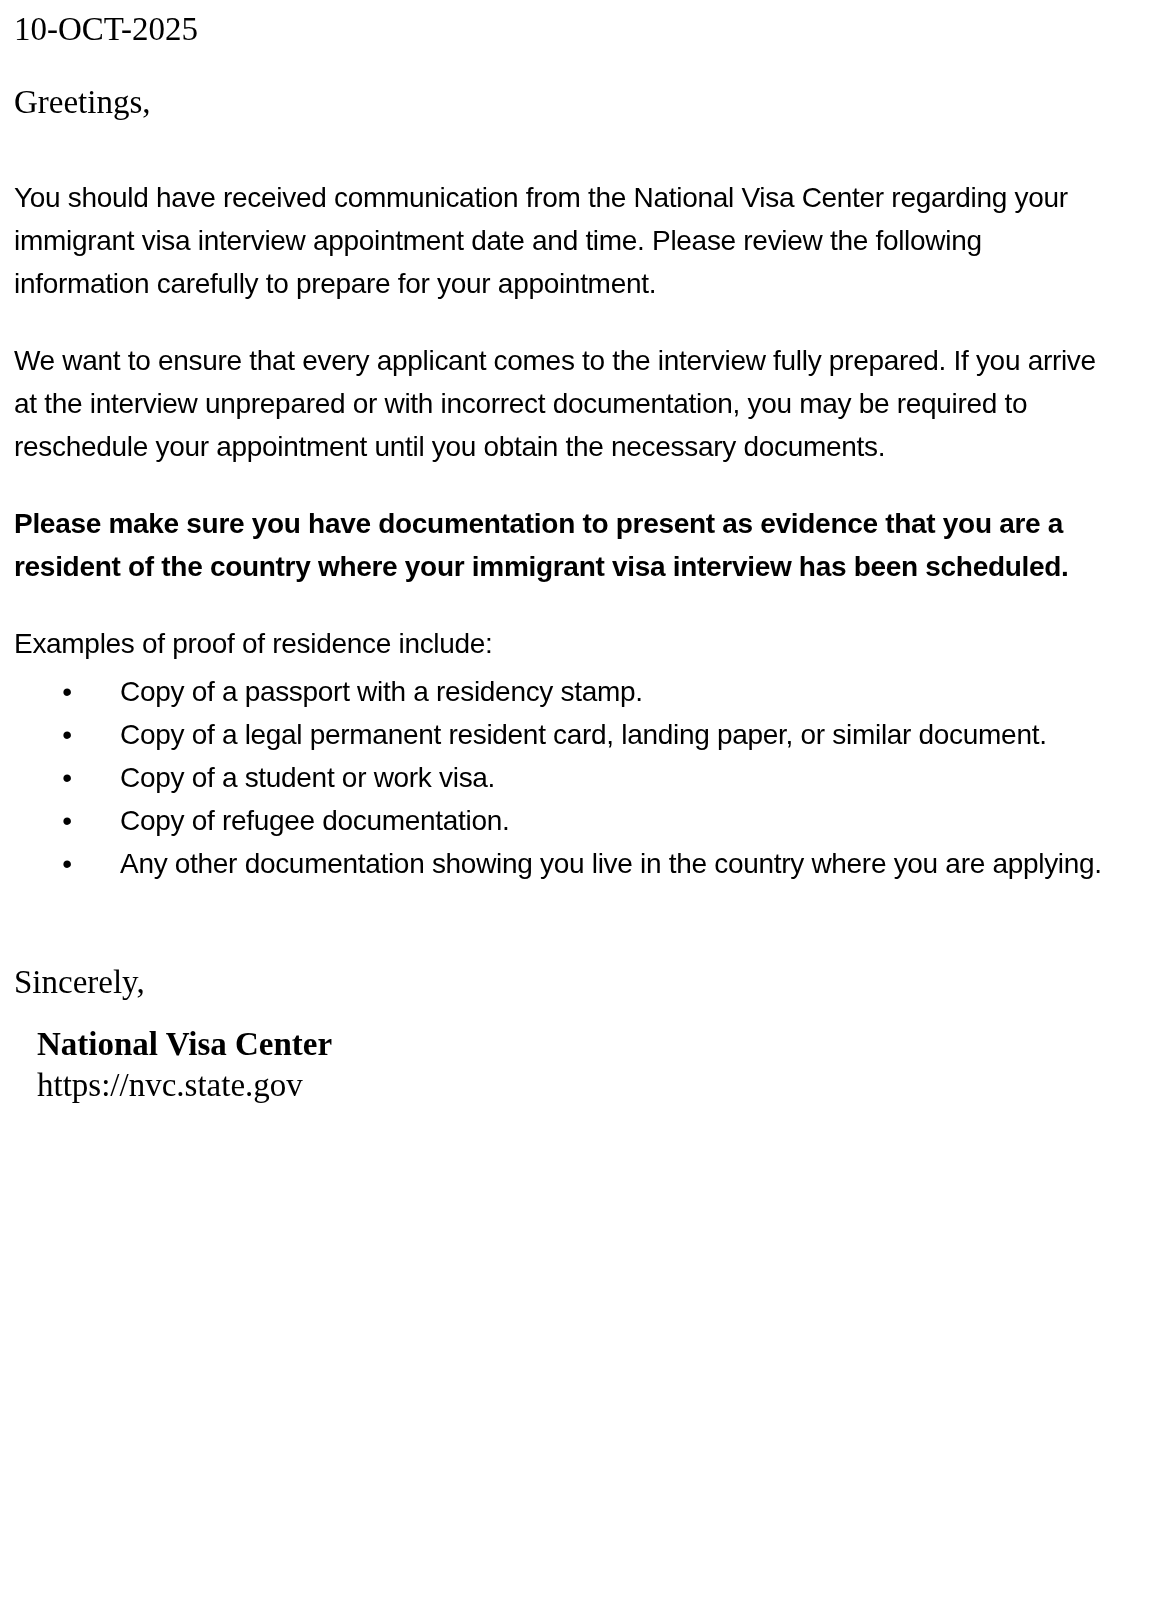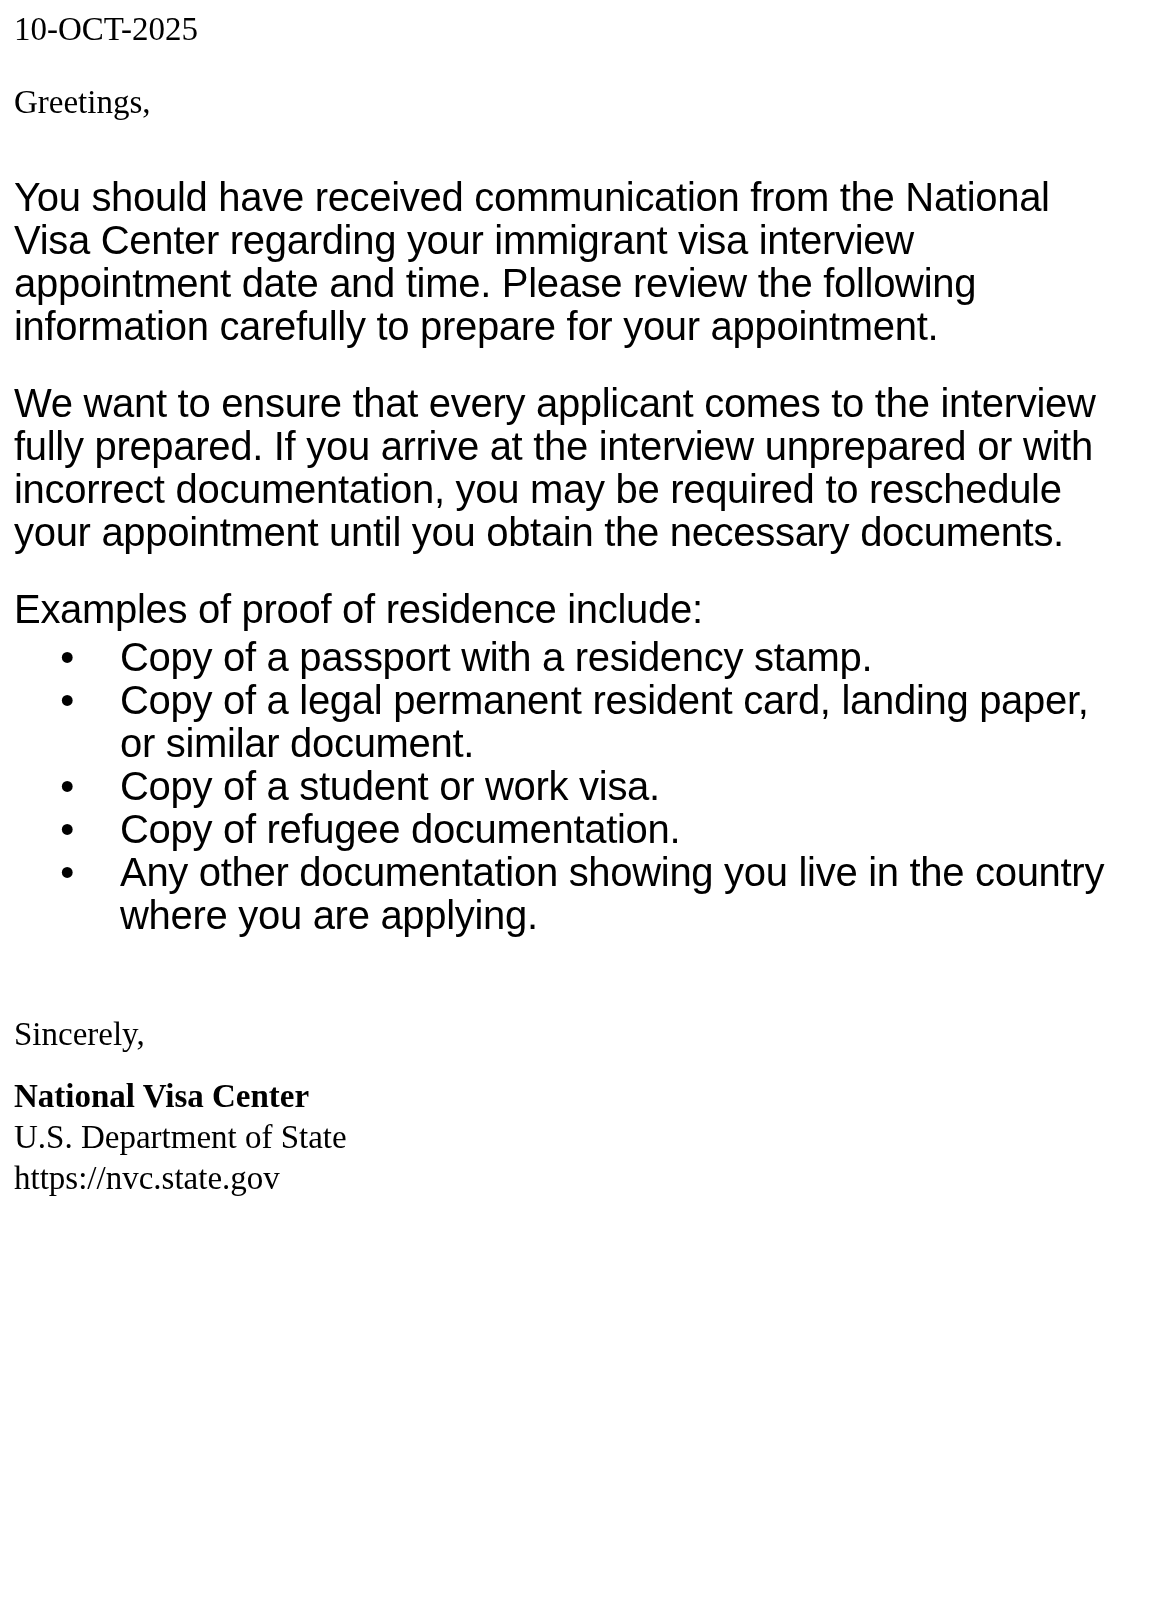--- a/index.html
+++ b/index.html
@@ -17,21 +17,21 @@
     padding: 8px 42px 12px 14px;
     overflow: hidden;
   }
   .serif {
     font-family: "Liberation Serif", "DejaVu Serif", serif;
     font-size: 33px;
     line-height: 43px;
   }
   .sans {
     font-family: "Liberation Sans", "DejaVu Sans", sans-serif;
-    font-size: 40px;
+    font-size: 28px;
     line-height: 43px;
     letter-spacing: -0.3px;
   }
   .date {
     margin: 0 0 30px 0;
   }
   .salutation {
     margin: 0 0 52px 0;
   }
   p.body {
@@ -52,39 +52,41 @@
     left: 38px;
     top: 0;
     width: 30px;
     text-align: center;
   }
   .closing {
     margin: 76px 0 20px 0;
   }
   .signature div {
     line-height: 41px;
+    margin-left: 23px;
   }
   .sig-org {
     font-weight: bold;
   }
 </style>
 </head>
 <body>
 
 <div class="page">
 
   <div class="date serif">10-OCT-2025</div>
 
   <div class="salutation serif">Greetings,</div>
 
   <p class="body sans">You should have received communication from the National Visa Center regarding your immigrant visa interview appointment date and time. Please review the following information carefully to prepare for your appointment.</p>
 
   <p class="body sans">We want to ensure that every applicant comes to the interview fully prepared. If you arrive at the interview unprepared or with incorrect documentation, you may be required to reschedule your appointment until you obtain the necessary documents.</p>
 
 
+  <p class="body sans bold">Please make sure you have documentation to present as evidence that you are a resident of the country where your immigrant visa interview has been scheduled.</p>
 
   <p class="body sans" style="margin-bottom:5px;">Examples of proof of residence include:</p>
 
   <div class="list sans">
 
     <div class="li">
       <span class="marker">•</span>
       <span class="li-text">Copy of a passport with a residency stamp.</span>
     </div>
 
@@ -107,17 +109,16 @@
       <span class="marker">•</span>
       <span class="li-text">Any other documentation showing you live in the country where you are applying.</span>
     </div>
 
   </div>
 
   <div class="closing serif">Sincerely,</div>
 
   <div class="signature serif">
     <div class="sig-org">National Visa Center</div>
-    <div>U.S. Department of State</div>
     <div>https://nvc.state.gov</div>
   </div>
 
 </div>
 
 </body></html>

